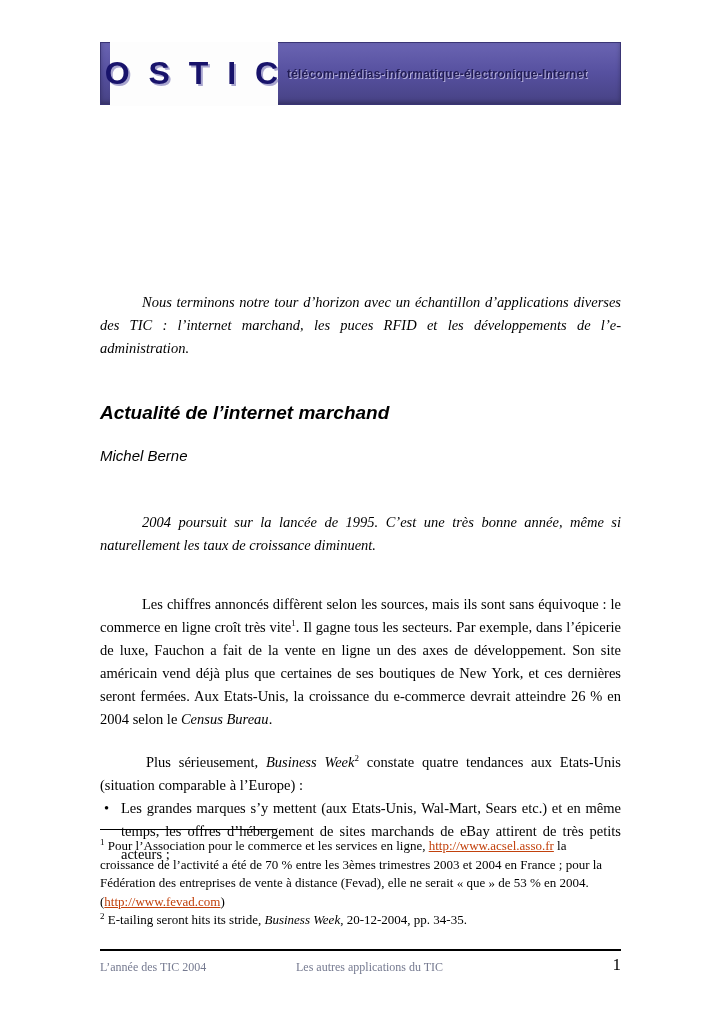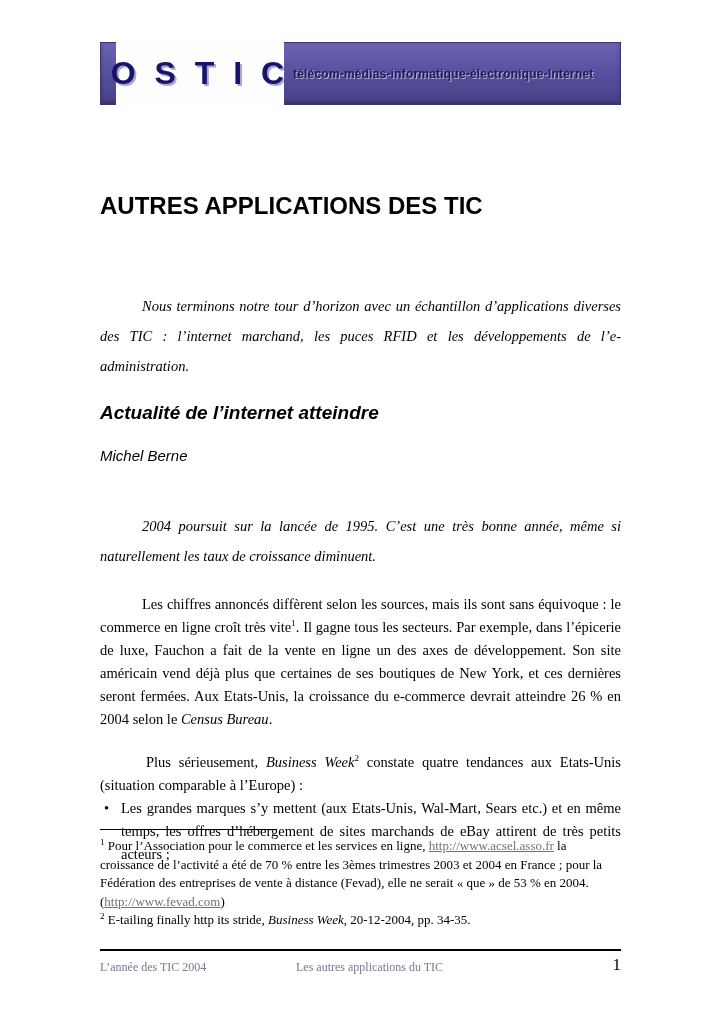--- a/index.html
+++ b/index.html
@@ -19,21 +19,21 @@
     position: absolute;
     left: 100px; top: 42px;
     width: 521px; height: 63px;
     background: linear-gradient(180deg, #6a64b2 0%, #56509f 50%, #474284 100%);
     border: 1px solid #3a3575;
     display: flex;
     align-items: center;
     box-shadow: inset 0 -2px 4px rgba(0,0,0,0.25);
   }
   .logo-box {
-    margin-left: 15px;
+    margin-left: 9px;
     width: 168px; height: 64px;
     background: #fdfdfd;
     display: flex; align-items: center; justify-content: center;
     flex: 0 0 auto;
   }
   .logo-text {
     font-family: "Liberation Sans", sans-serif;
     font-weight: bold;
     font-size: 32px;
     color: #18136b;
@@ -80,21 +80,21 @@
     font-size: 15px;
   }
 
   
   .intro, .lead {
     position: absolute;
     left: 100px;
     width: 521px;
     font-style: italic;
     font-size: 14.5px;
-    line-height: 30px;
+    line-height: 23px;
     text-align: justify;
     text-indent: 42px;
   }
   .intro { top: 291px; }
   .lead  { top: 511px; }
 
   .main-text {
     position: absolute;
     left: 100px; top: 573px;
     width: 521px;
@@ -119,21 +119,21 @@
     left: 100px; top: 829px;
     width: 521px;
     font-size: 13px;
     line-height: 18.5px;
   }
   .fn-sep {
     width: 176px;
     border-top: 1px solid #000;
     margin-bottom: 7px;
   }
-  .link { color: #737373; text-decoration: underline; }
+  .link { color: #c2410c; text-decoration: underline; }
 
   
   .footer {
     position: absolute;
     left: 100px; top: 949px;
     width: 521px;
   }
   .footer-line { border-top: 2px solid #000; }
   .footer-row {
     display: flex;
@@ -151,46 +151,45 @@
 
 <div class="page">
 
   <div class="banner">
     <div class="logo-box">
       <span class="logo-text">O S T I C</span>
     </div>
     <div class="tagline">télécom-médias-informatique-électronique-Internet</div>
   </div>
 
-  <h1 class="title">AUTRES APPLICATIONS DES TIC</h1>
 
   <p class="intro">Nous terminons notre tour d’horizon avec un échantillon d’applications diverses des TIC : l’internet marchand, les puces RFID et les développements de l’e-administration.</p>
 
-  <h2 class="section-heading">Actualité de l’internet atteindre</h2>
+  <h2 class="section-heading">Actualité de l’internet marchand</h2>
   <p class="author">Michel Berne</p>
 
   <p class="lead">2004 poursuit sur la lancée de 1995. C’est une très bonne année, même si naturellement les taux de croissance diminuent.</p>
 
   <div class="main-text">
     <p class="para"><span>Les chiffres annoncés diffèrent selon les sources, mais ils sont sans équivoque : le commerce en ligne croît très vite</span><sup>1</sup><span>. Il gagne tous les secteurs. Par exemple, dans l’épicerie de luxe, Fauchon a fait de la vente en ligne un des axes de développement. Son site américain vend déjà plus que certaines de ses boutiques de New York, et ces dernières seront fermées. Aux Etats-Unis, la croissance du e-commerce devrait atteindre 26 % en 2004 selon le </span><span class="it">Census Bureau</span><span>.</span></p>
 
     <p class="para para-2"><span>Plus sérieusement, </span><span class="it">Business Week</span><sup>2</sup><span> constate quatre tendances aux Etats-Unis (situation comparable à l’Europe) :</span></p>
 
     <div class="bullet-item">
       <span class="bullet-marker">•</span>
       <span>Les grandes marques s’y mettent (aux Etats-Unis, Wal-Mart, Sears etc.) et en même temps, les offres d’hébergement de sites marchands de eBay attirent de très petits acteurs ;</span>
     </div>
   </div>
 
   <div class="footnotes">
     <div class="fn-sep"></div>
 
     <p class="footnote"><sup>1</sup><span> Pour l’Association pour le commerce et les services en ligne, </span><a href="#" class="link">http://www.acsel.asso.fr</a><span> la croissance de l’activité a été de 70 % entre les 3èmes trimestres 2003 et 2004 en France ; pour la Fédération des entreprises de vente à distance (Fevad), elle ne serait « que » de 53 % en 2004. (</span><a href="#" class="link">http://www.fevad.com</a><span>)</span></p>
 
-    <p class="footnote"><sup>2</sup><span> E-tailing finally http its stride, </span><span class="it">Business Week</span><span>, 20-12-2004, pp. 34-35.</span></p>
+    <p class="footnote"><sup>2</sup><span> E-tailing seront hits its stride, </span><span class="it">Business Week</span><span>, 20-12-2004, pp. 34-35.</span></p>
   </div>
 
   <div class="footer">
     <div class="footer-line"></div>
     <div class="footer-row">
       <span class="footer-left">L’année des TIC 2004</span>
       <span class="footer-center">Les autres applications du TIC</span>
       <span class="footer-page">1</span>
     </div>
   </div>

